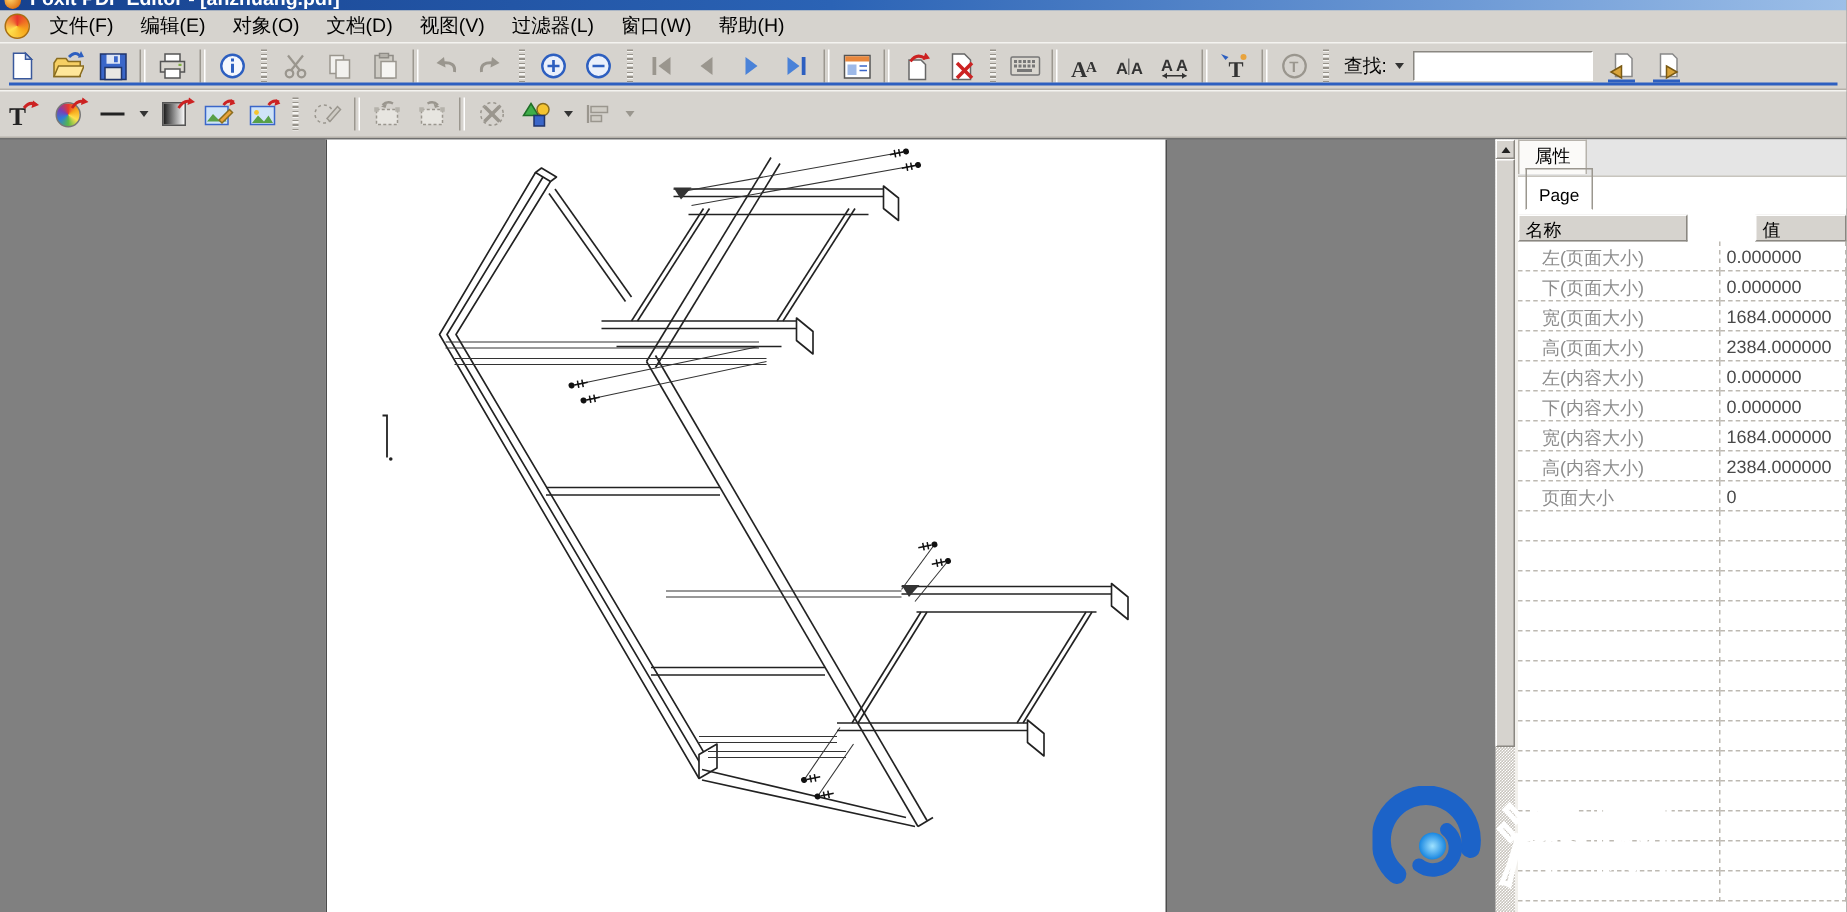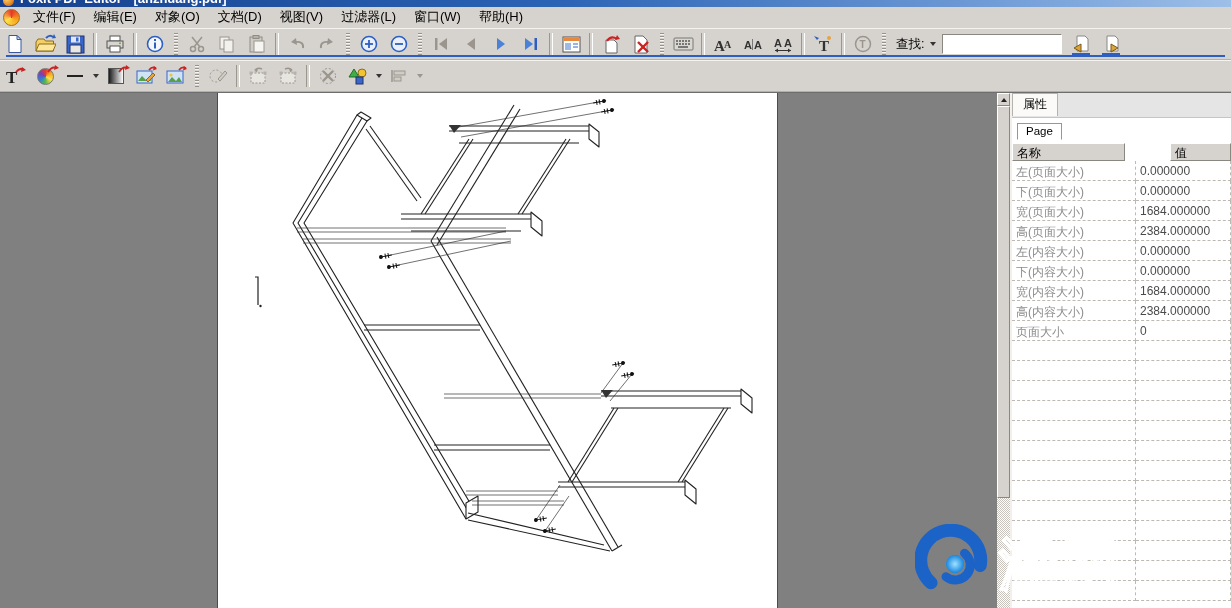--- a/index.html
+++ b/index.html
@@ -54,31 +54,31 @@
   .uparrow{width:0;height:0;border-left:3px solid transparent;border-right:3px solid transparent;border-bottom:4px solid #222;}
   .sthumb{position:absolute;left:0;top:13px;width:13px;height:392px;background:#d6d3ce;border:1px solid;
     border-color:#fff #8a8781 #8a8781 #fff;box-sizing:border-box;}
   
   .panel{position:absolute;left:1010px;top:0;width:221px;height:516px;background:#fff;
     border-left:2px solid #f2f0ec;box-sizing:border-box;}
   .panel-head{height:24px;background:#e5e5e5;display:flex;align-items:flex-start;border-bottom:1px solid #c8c5be;}
   .prop-tab{background:#fbfaf8;border:1px solid #b7b3ac;border-bottom:none;padding:2px 10px 3px;font-size:12px;}
   .page-tab-row{height:21px;background:#fff;display:flex;align-items:flex-end;}
   .page-tab{border:1px solid #9b978f;border-bottom:1px solid #fff;margin-left:5px;margin-bottom:-1px;
-    padding:1px 8px 2px;font-size:11.5px;}
+    padding:12px 8px 2px;font-size:11.5px;}
   .page-tab-line{flex:1;border-bottom:0;height:1px;}
   .grid{margin-top:4px;}
   .ghead{display:flex;height:18px;font-size:12px;gap:45px;}
   .gcell{background:#d6d3ce;border:1px solid;border-color:#fff #8a8781 #8a8781 #fff;box-sizing:border-box;
     padding:1px 0 0 4px;}
   .gname{width:113px;}
   .gval{flex:1;}
   .prow{display:flex;height:20px;font-size:12px;}
-  .pname{width:124px;box-sizing:border-box;border-bottom:1px dashed #bdb9b2;border-right:1px dashed #bdb9b2;
-    color:#8c8c8c;padding:3px 0 0 4px;overflow:hidden;white-space:nowrap;}
+  .pname{width:135px;box-sizing:border-box;border-bottom:1px dashed #bdb9b2;border-right:1px dashed #bdb9b2;
+    color:#8c8c8c;padding:3px 0 0 16px;overflow:hidden;white-space:nowrap;}
   .pval{flex:1;box-sizing:border-box;border-bottom:1px dashed #bdb9b2;border-right:1px dashed #bdb9b2;
     color:#4a4a4a;padding:3px 16px 0 4px;overflow:hidden;white-space:nowrap;}
   
   .watermark{position:absolute;left:915px;top:431px;display:flex;align-items:center;z-index:40;pointer-events:none;}
   .wm-text{font-size:58px;font-weight:bold;letter-spacing:4px;color:transparent;
     -webkit-text-stroke:1.5px #ffffff;line-height:1;margin-left:4px;}
 </style>
 </head>
 <body>
 

